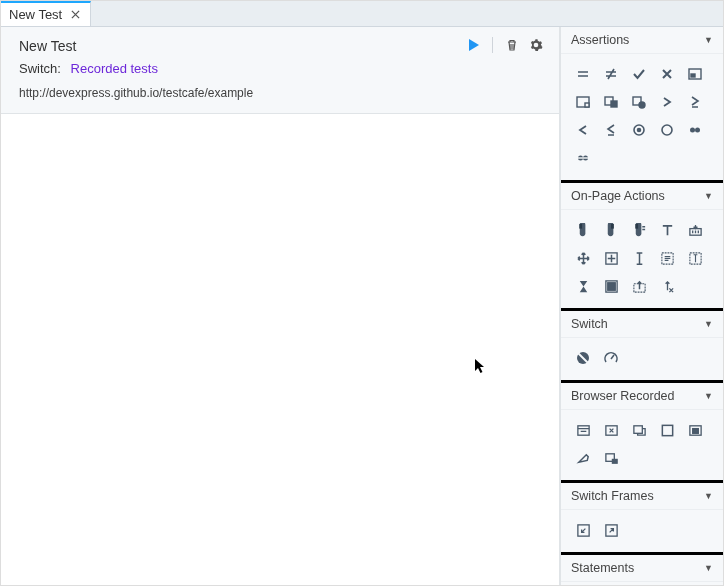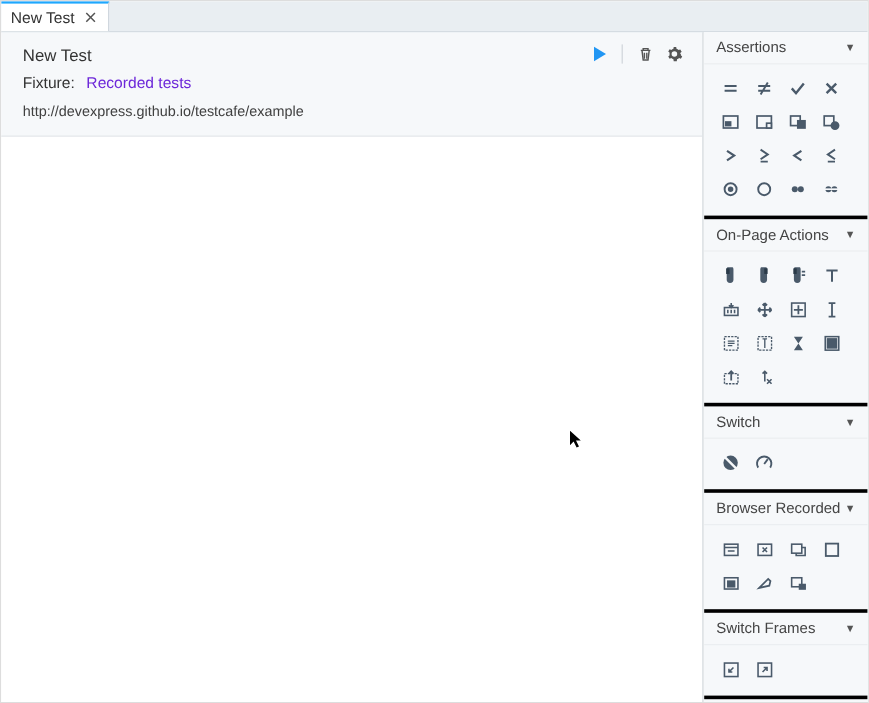--- a/index.html
+++ b/index.html
@@ -55,21 +55,21 @@
   .fixture-link { color: #6d28d9; margin-left: 6px; cursor:pointer;}
   .url { font-size: 12px; color: #404040; margin-top: 4px;}
   .header-right { display:flex; align-items:center; gap:10px; padding-top:2px;}
   .rec-dot { width:10px;height:10px;border-radius:50%;background:#e53964; }
   .play { color:#2196f3; }
   .vsep { width:1px; height:16px; background:#cfd4da; margin:0 2px;}
   .hicon svg { display:block; }
   .content { flex:1; background:#fff; position:relative;}
   .cursor { position:absolute; left:474px; top:245px; }
   .side {
-    width: 137px;
+    width: 163px;
     background: #f6f8fa;
     border-left: 1px solid #e0e4e7;
     overflow-y: auto;
     font-size: 12.5px;
     color: #444;
   }
   .panel-header {
     display:flex; justify-content:space-between; align-items:center;
     padding: 6px 10px;
     border-top: 3px solid #000000;
@@ -105,21 +105,21 @@
     </span>
   </div>
 </div>
 
 <div class="layout">
   <div class="main">
     <div class="header">
       <div class="header-left">
         <div class="title">New Test</div>
         <div class="fixture-row">
-          <span>Fixture:</span>
+          <span>Switch:</span>
           <span class="fixture-link">Recorded tests</span>
         </div>
         <div class="url">http://devexpress.github.io/testcafe/example</div>
       </div>
       <div class="header-right">
         <span class="hicon"><span class="rec-dot"></span></span>
         <span class="hicon play">
           <svg width="12" height="14" viewBox="0 0 12 14">
               <path d="M1 1 L11 7 L1 13 Z" fill="currentColor"></path>
             </svg>

